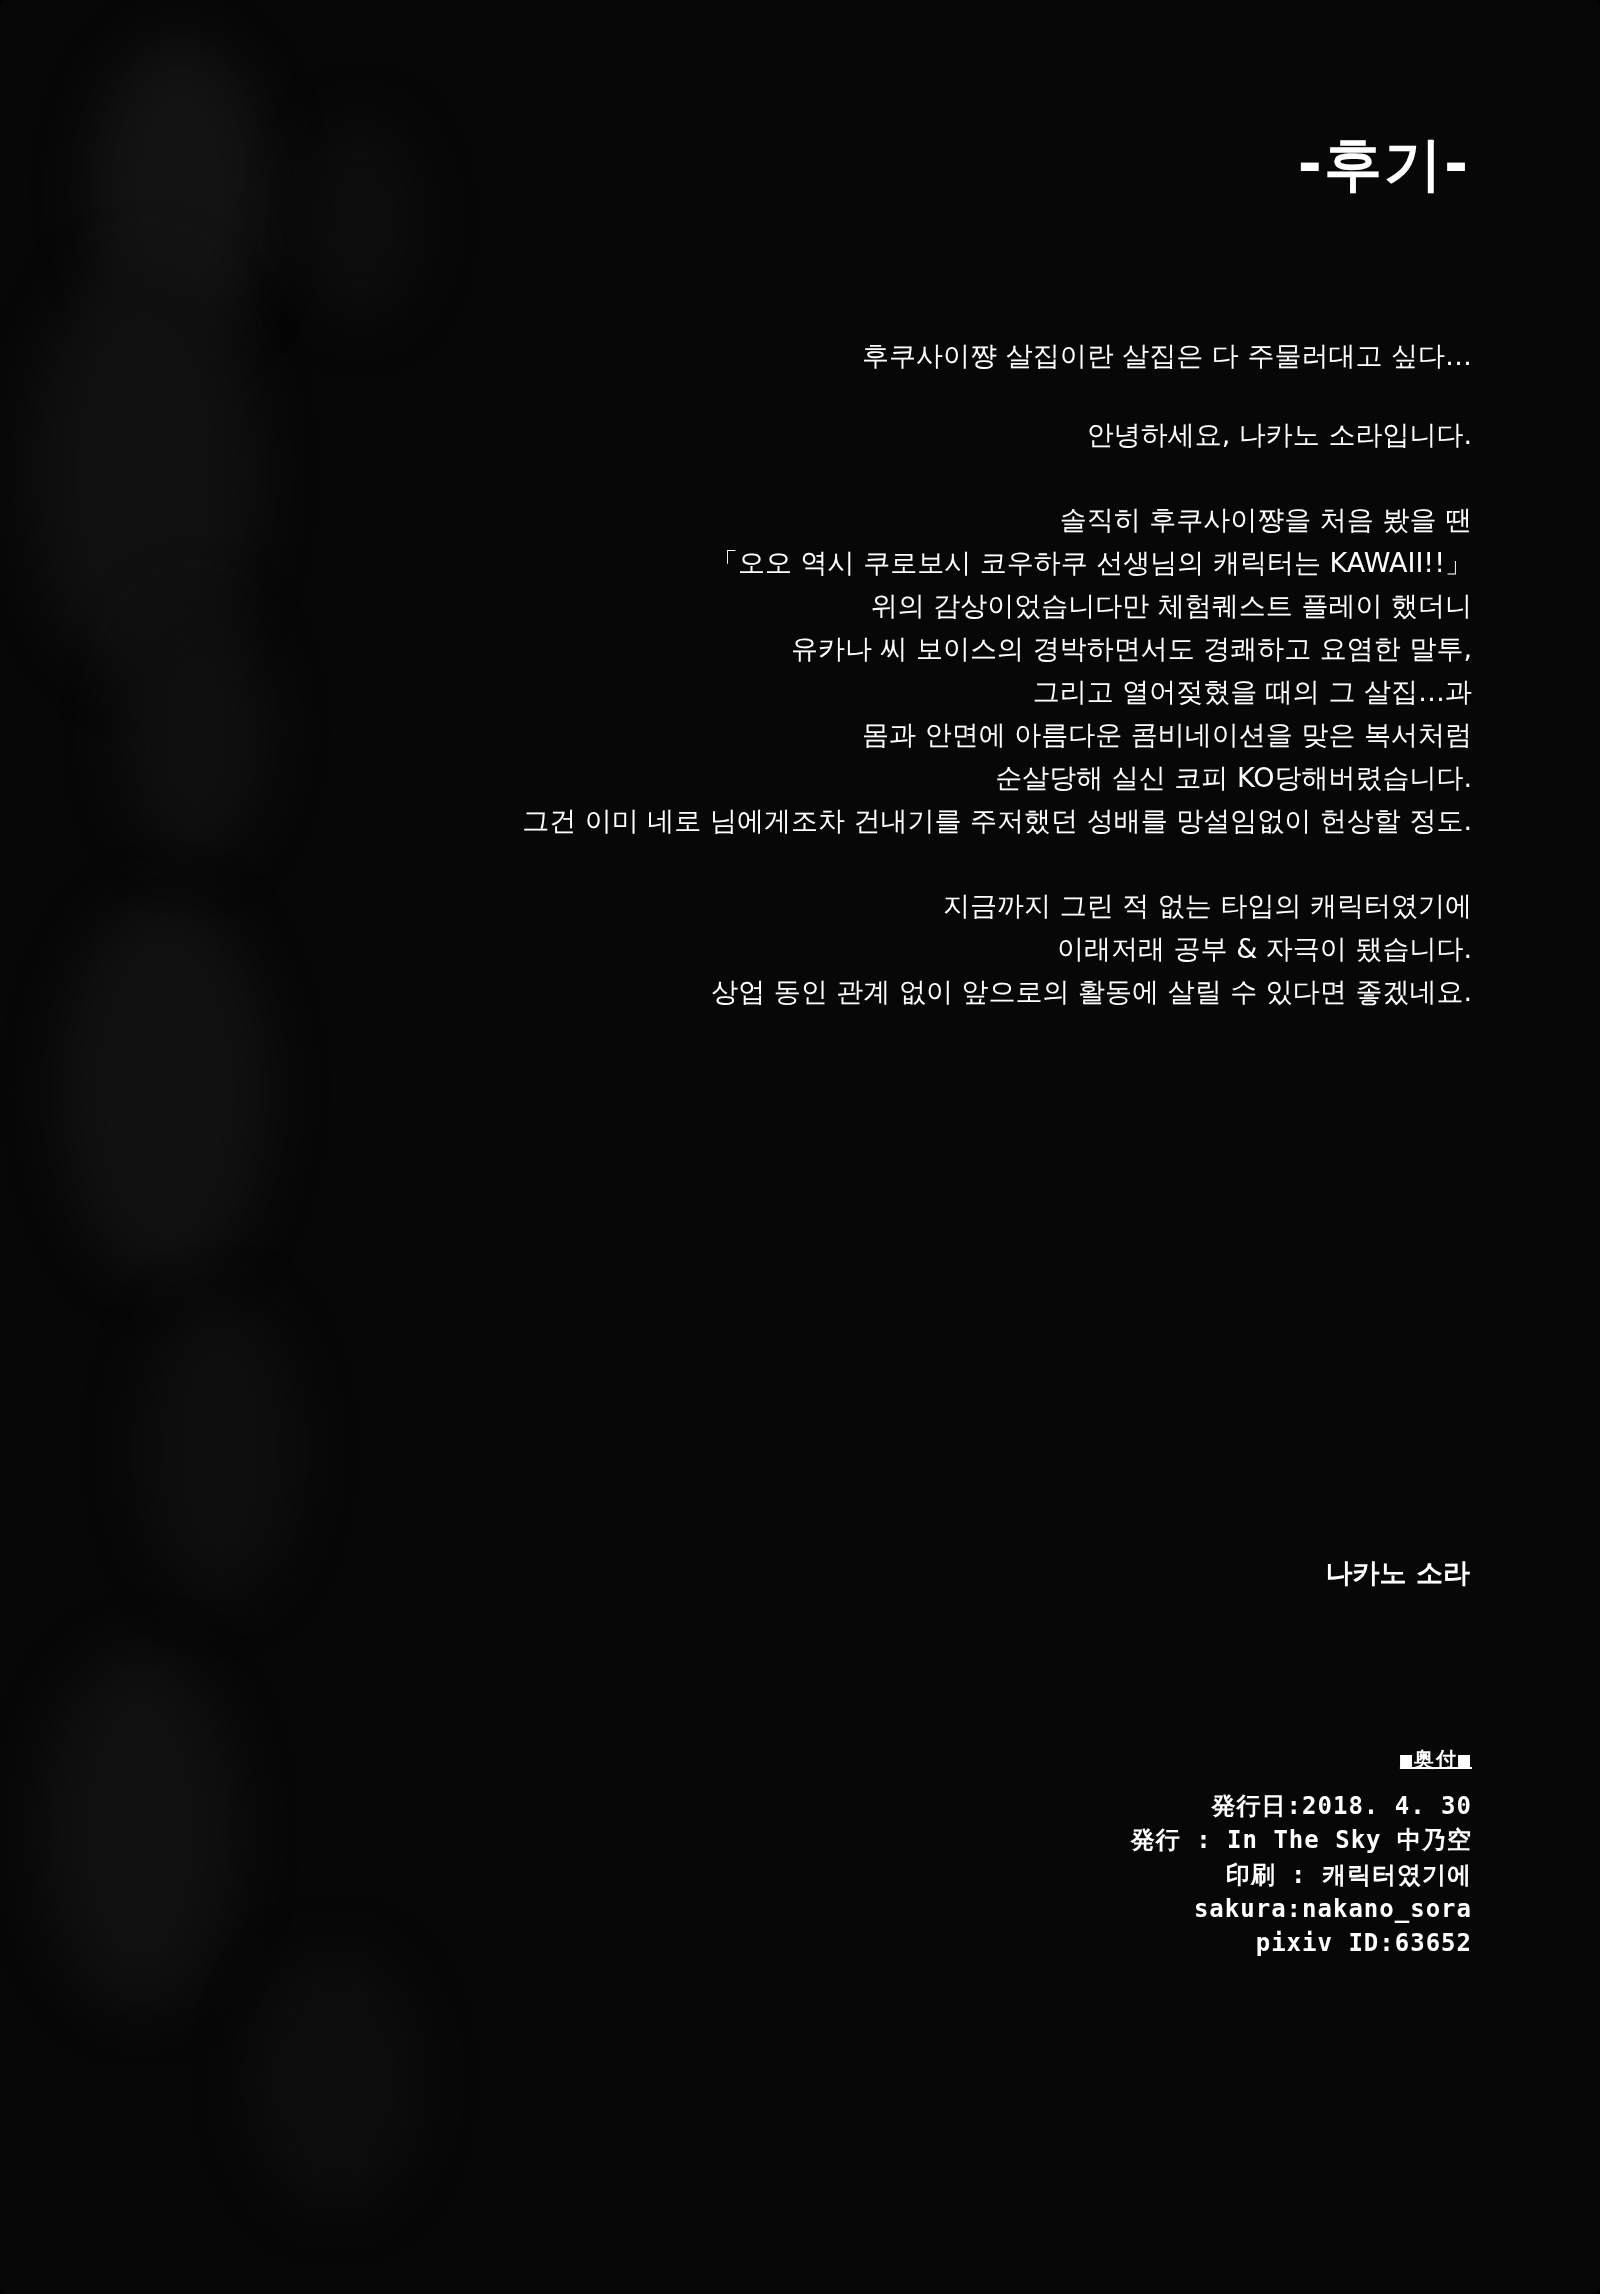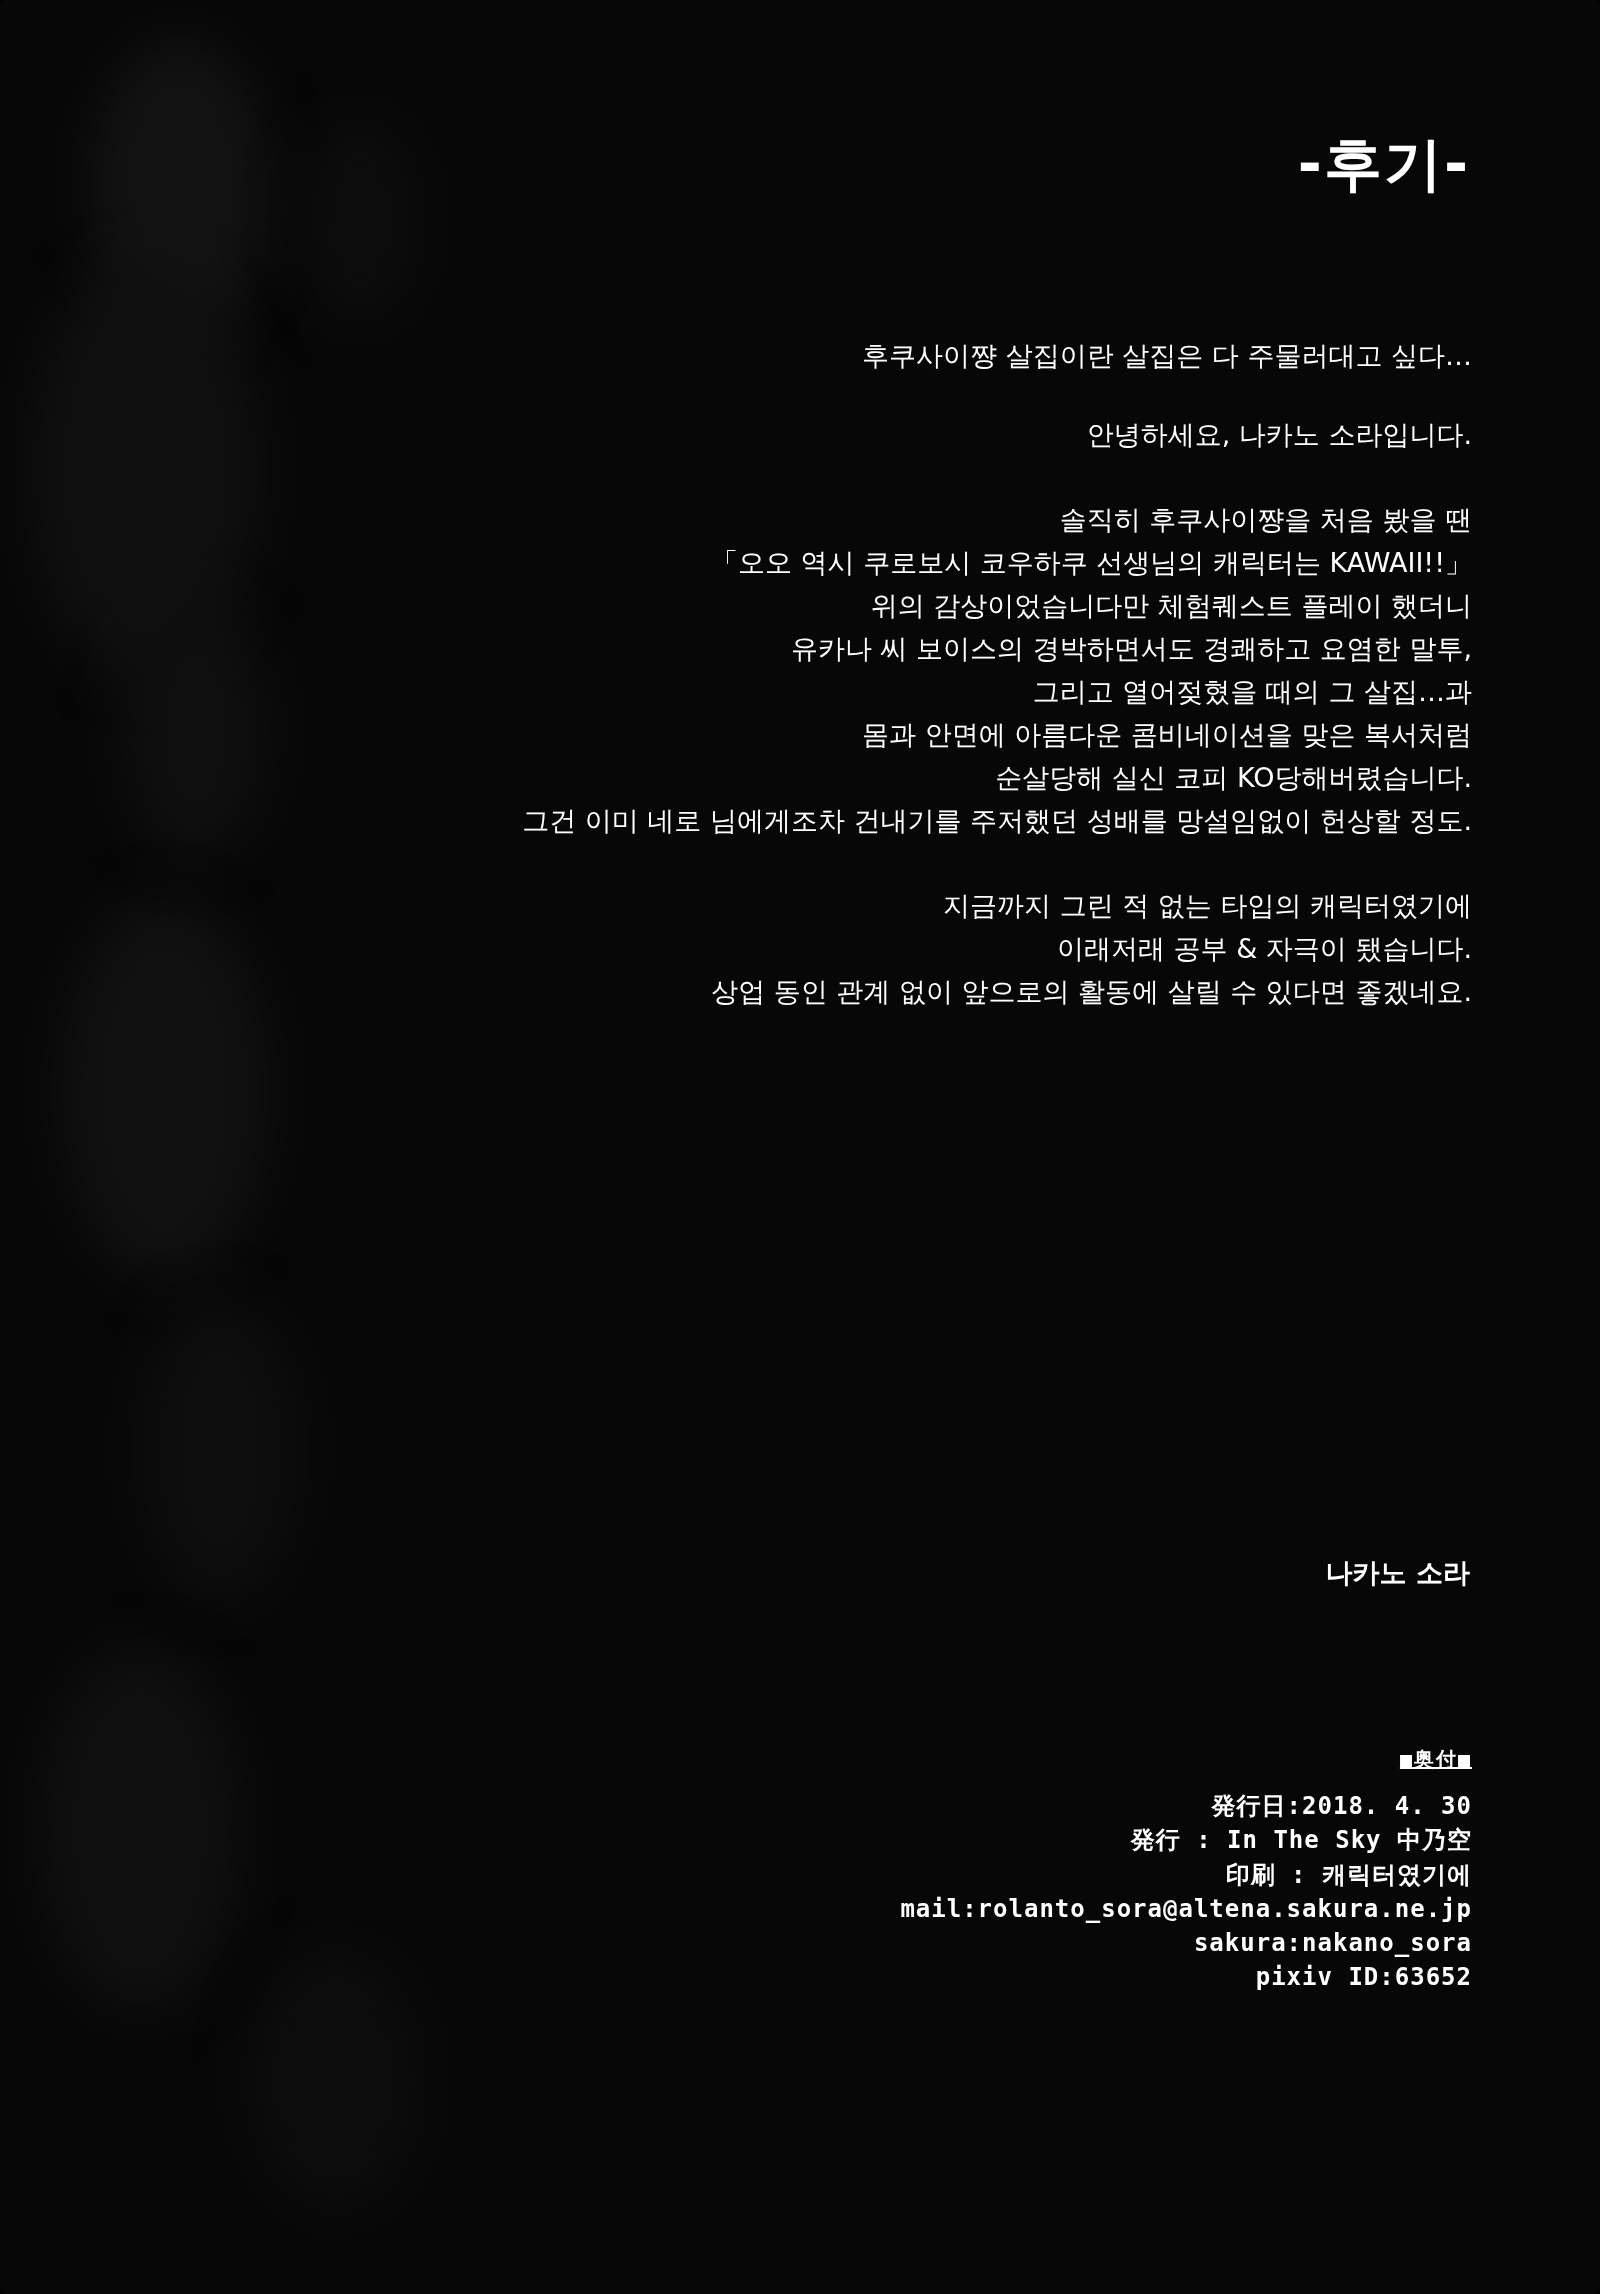--- a/index.html
+++ b/index.html
@@ -145,20 +145,19 @@
       </div>
 
     <div class="signature">나카노 소라</div>
 
     <div class="colophon">
       <div class="heading">■奥付■</div>
       <div class="rows">
           <div class="row">発行日:2018. 4. 30</div>
           <div class="row">発行 : In The Sky 中乃空</div>
           <div class="row">印刷 : 캐릭터였기에</div>
-          <div class="row">mail:rolanto_sora@altena.sakura.ne.jp</div>
           <div class="row">sakura:nakano_sora</div>
           <div class="row">pixiv ID:63652</div>
         </div>
     </div>
 
   </div>
 </div>
 
 </body></html>

